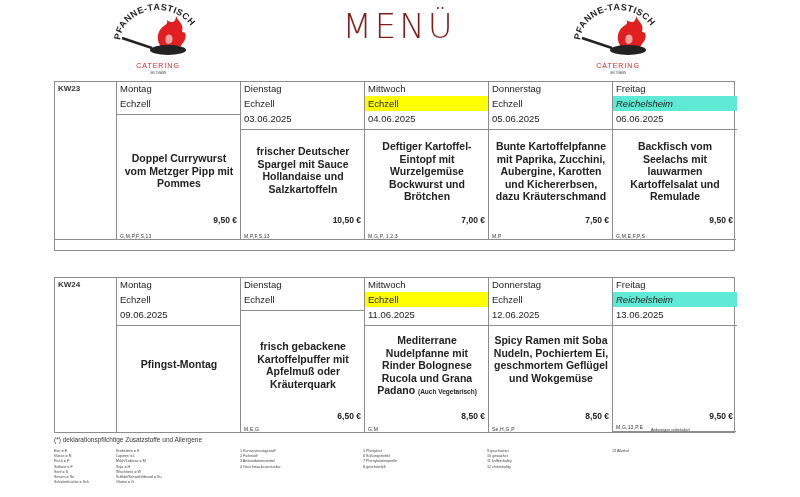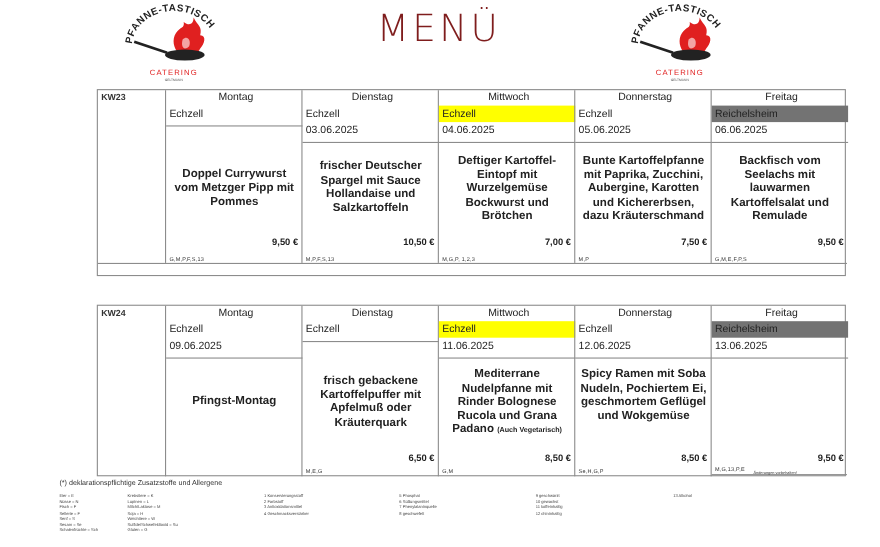--- a/index.html
+++ b/index.html
@@ -8,32 +8,32 @@
 
   .logo { position: absolute; top: 2px; width: 96px; height: 74px; }
   .logo-left { left: 110px; }
   .logo-right { left: 570px; }
   .logo svg { width: 96px; height: 74px; }
 
   .menu-title { position: absolute; left: 336px; top: 4px; width: 126px; height: 44px;
     font-family: "DejaVu Sans", sans-serif; font-weight: 200; font-size: 34px; letter-spacing: 3px;
     color: #7f1d1d; text-align: center; line-height: 44px; }
 
-  .week { position: absolute; left: 54px; width: 681px; border: 1px solid #8c8c8c; margin-left: 34px; }
+  .week { position: absolute; left: 54px; width: 681px; border: 1px solid #8c8c8c; }
   .week-23 { top: 81px; height: 170px; }
   .week-24 { top: 277px; height: 156px; }
 
   .kw-label { position: absolute; left: 3px; top: 2px; font-size: 8px; font-weight: bold; color: #333; }
   .kw-col-line { position: absolute; left: 61px; top: 0; width: 1px; background: #8c8c8c; }
 
   .day { position: absolute; top: 0; width: 124px; }
   .day .row { height: 15px; line-height: 15px; font-size: 9.5px; padding-left: 3px; font-weight: normal; color: #222; }
-  .day .row.head { height: 14px; line-height: 14px; text-align: center; }
+  .day .row.head { height: 14px; line-height: 14px; }
   .day .loc.yellow { background: #ffff00; }
-  .day .loc.grey { background: #737373; }
+  .day .loc.grey { background: #5eead4; font-style: italic; }
   .day .sep { height: 4px; border-bottom: 1px solid #8c8c8c; }
   .day .dish { position: absolute; left: 0; width: 124px; text-align: center; font-weight: bold;
     font-size: 10.5px; line-height: 12.5px; color: #222; padding: 0 3px; }
   .dish .small { font-size: 6.5px; font-weight: bold; }
   .day .price { position: absolute; right: 4px; font-size: 8.5px; font-weight: bold; color: #222; }
   .day .allergens { position: absolute; left: 3px; font-size: 5px; color: #333; letter-spacing: 0.2px; }
   .day-border { position: absolute; top: 0; width: 1px; background: #8c8c8c; }
 
   .bottom-line { position: absolute; left: 0; width: 681px; height: 1px; background: #8c8c8c; }
 

